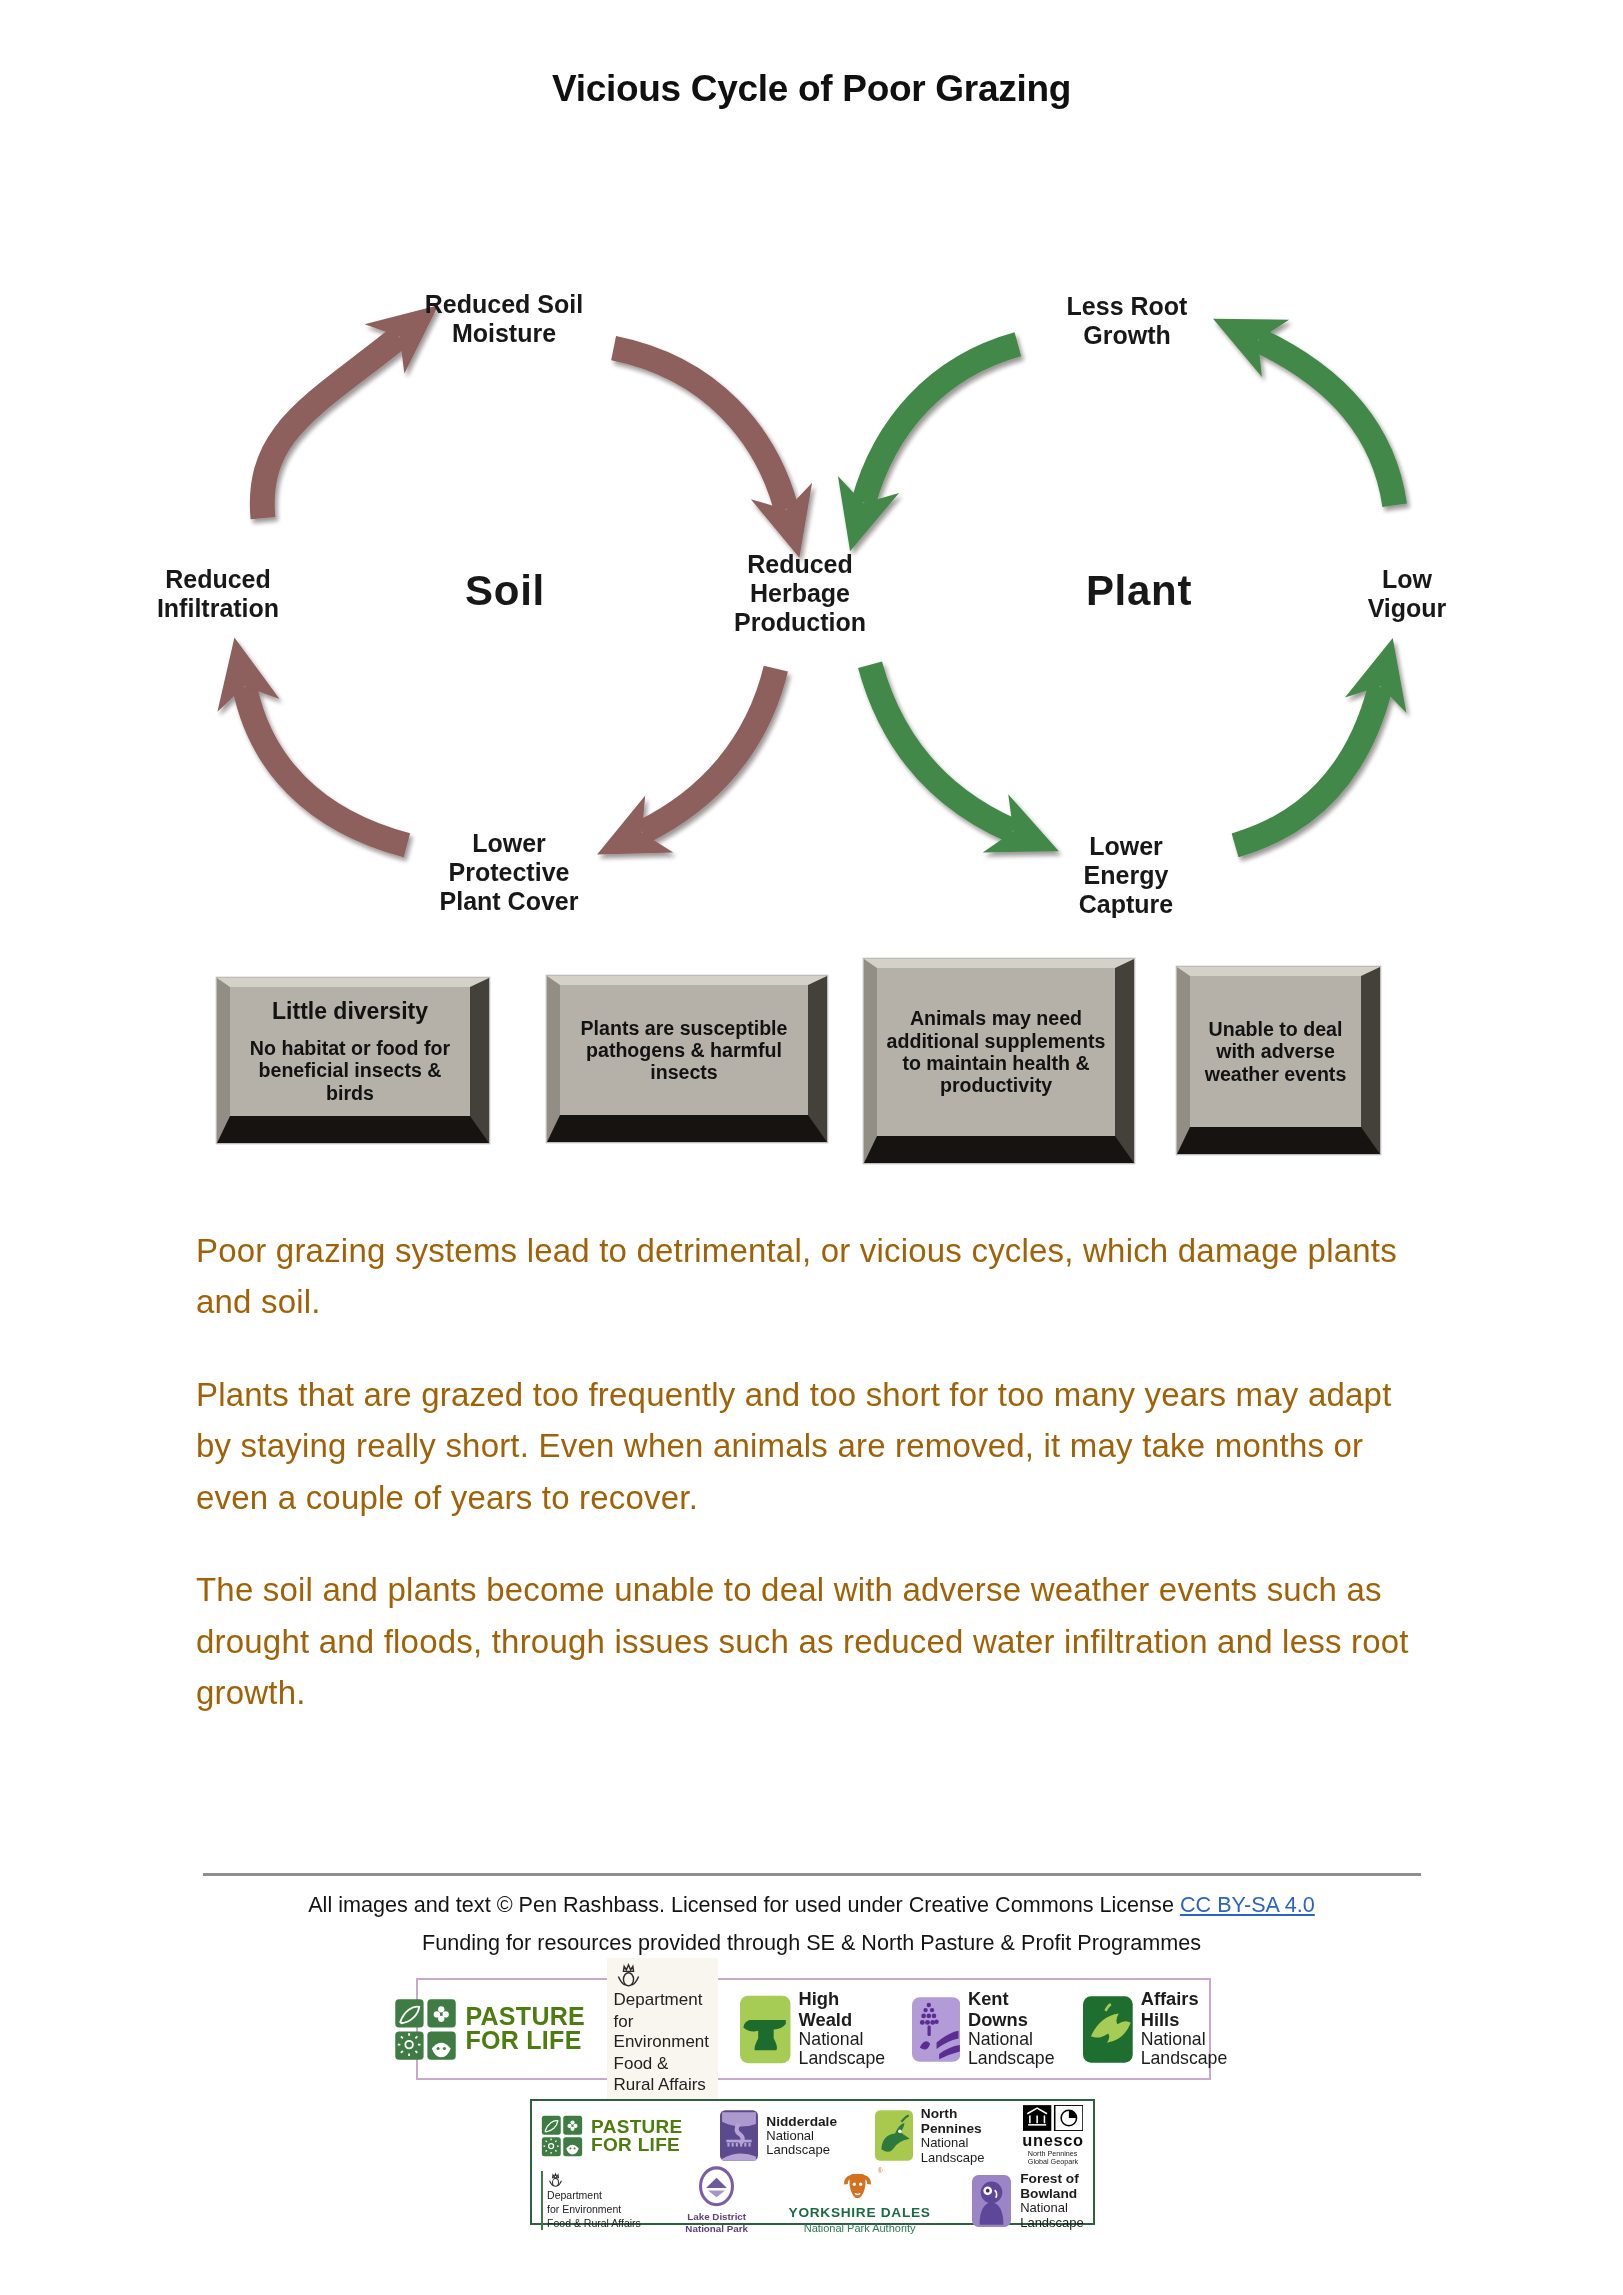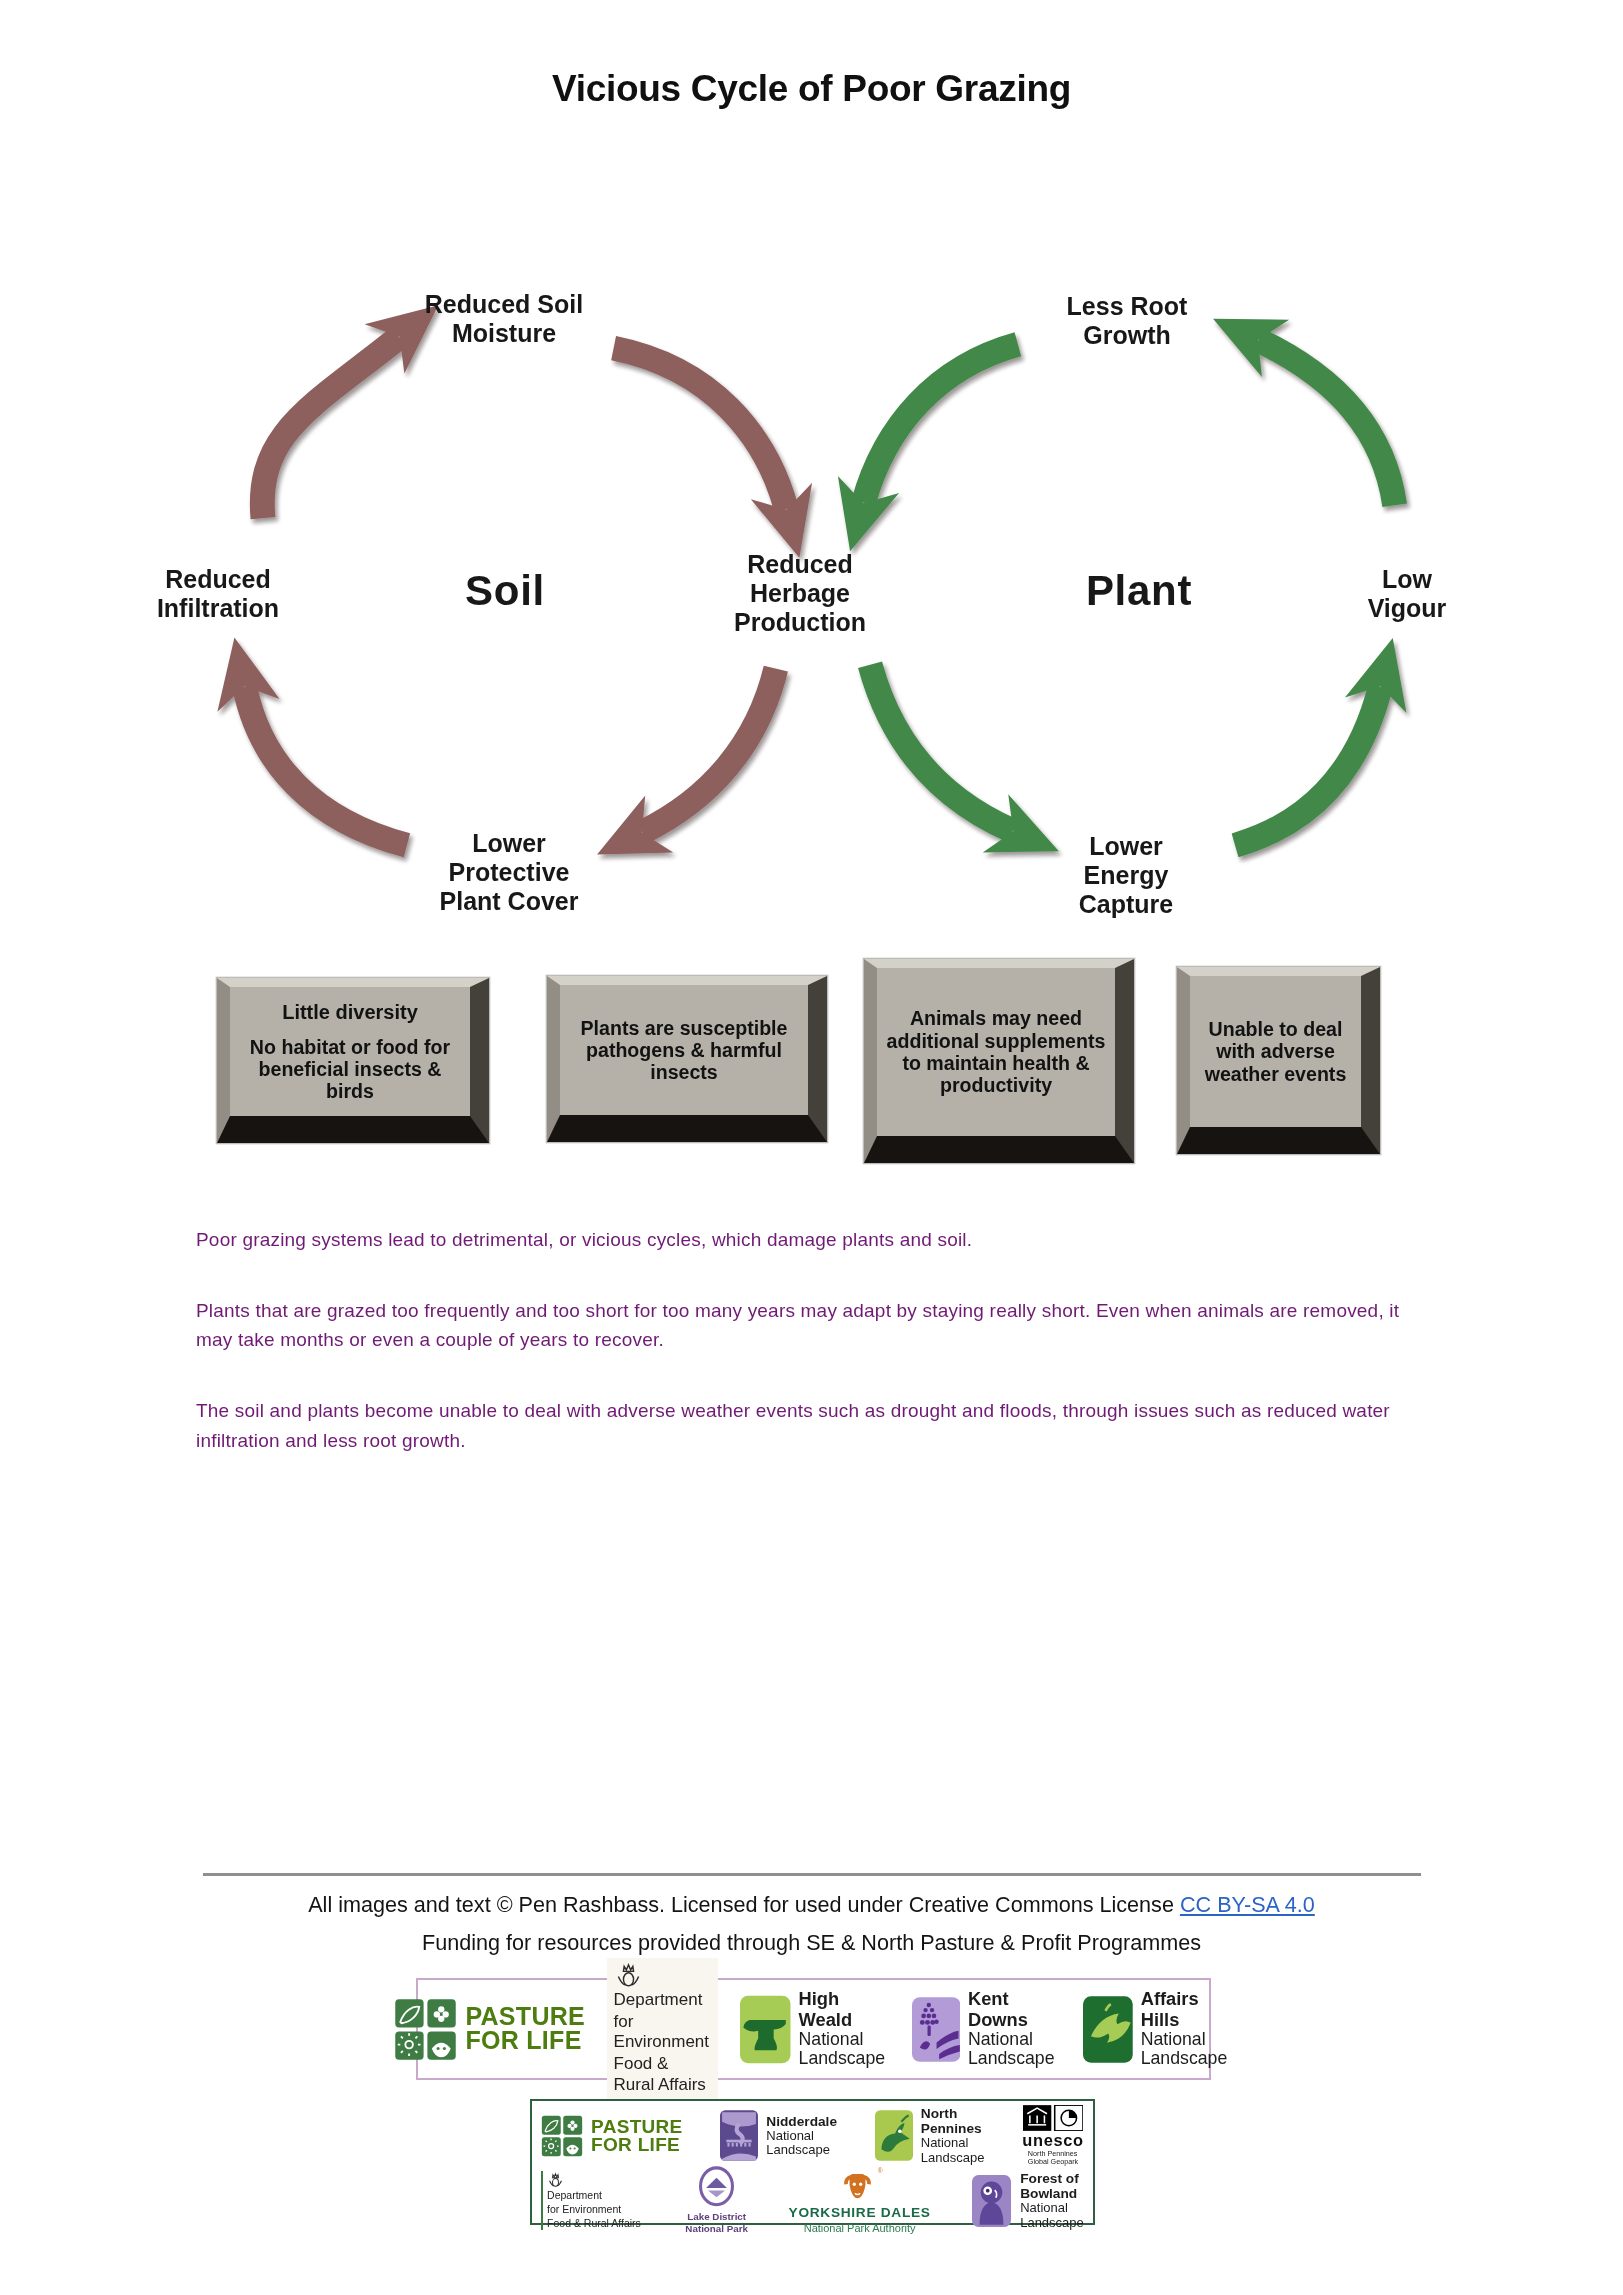--- a/index.html
+++ b/index.html
@@ -18,26 +18,26 @@
           font-size:25px;line-height:1.16;text-align:center;color:#181818;}
   .dbig{font-size:42px;font-weight:700;letter-spacing:0.7px;}
 
   
   .gbox{position:absolute;background:#b5b1a8;box-sizing:border-box;
         border-style:solid;border-width:9.2px 19.6px 27.5px 13px;
         border-color:#d4d1c9 #44403a #171310 #938e85;
         box-shadow:0 0 0 1.3px rgba(70,64,58,.35);
         display:flex;flex-direction:column;align-items:center;justify-content:center;
         text-align:center;}
-  .gbox-head{font-weight:700;font-size:20px;color:#121212;line-height:1.1;margin-bottom:13px;}
+  .gbox-head{font-weight:700;font-size:23px;color:#121212;line-height:1.1;margin-bottom:13px;}
   .gbox-text{font-weight:700;font-size:19.6px;color:#121212;line-height:1.14;padding:0 5.2px;}
 
   
   .body-text{position:absolute;left:196px;top:1212px;width:1237px;}
-  .body-text p{margin:0 0 41px 0;font-size:19px;line-height:1.56;color:#701a75;letter-spacing:0.2px;}
+  .body-text p{margin:0 0 41px 0;font-size:33px;line-height:1.56;color:#a16207;letter-spacing:0.2px;}
 
   
   .divider{position:absolute;left:203px;top:1860px;width:1218px;height:3.3px;background:#8f8f8f;}
   .license-line{position:absolute;left:0;right:0;top:1879px;text-align:center;
                 font-size:21.6px;color:#141414;}
   .cc-link{color:#2b63c7;text-decoration:underline;cursor:pointer;}
   .funding-line{position:absolute;left:0;right:0;top:1917px;text-align:center;
                 font-size:21.6px;color:#141414;}
 
   

